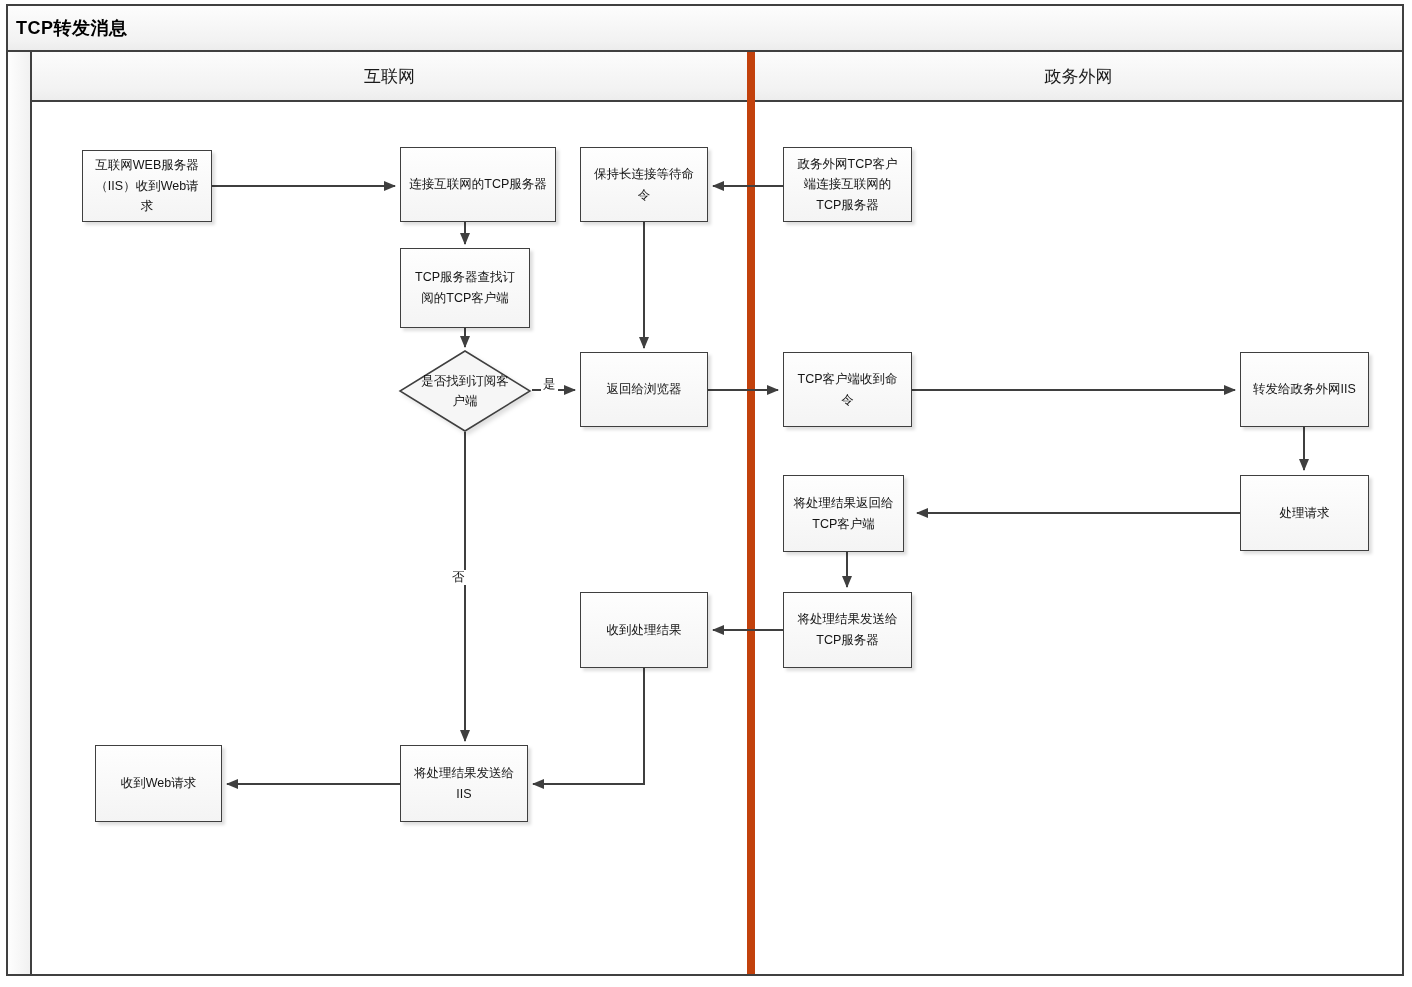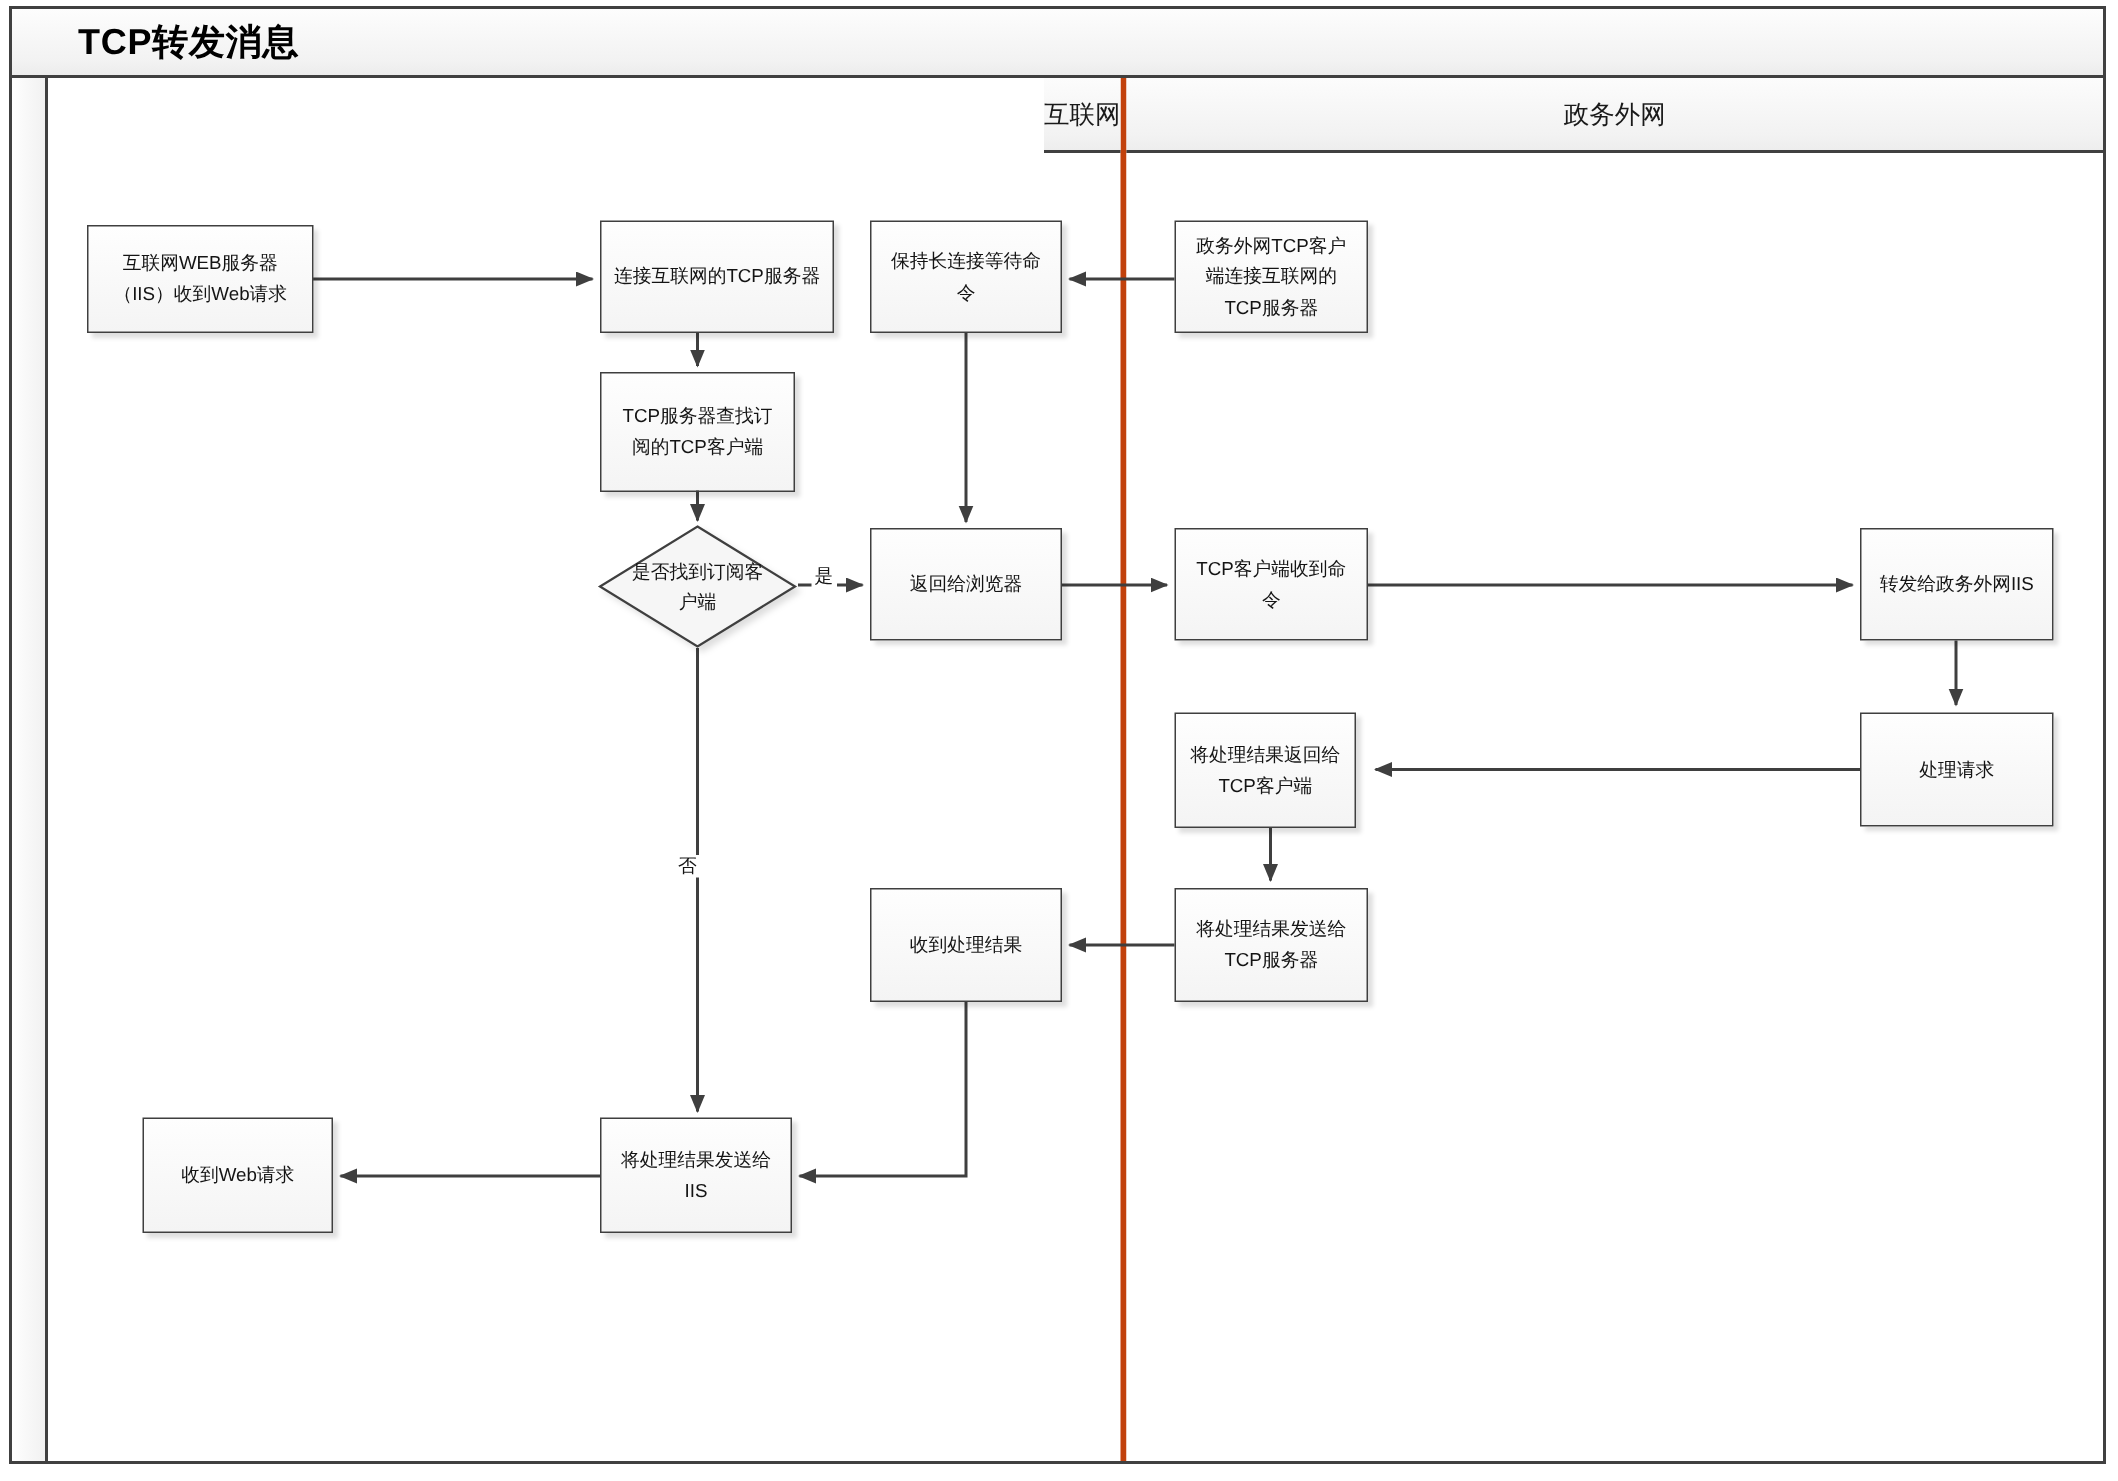--- a/index.html
+++ b/index.html
@@ -4,26 +4,26 @@
 <style>
   html,body{margin:0;padding:0;background:#fff;font-family:"Liberation Sans",sans-serif;}
   #page{position:relative;width:1412px;height:987px;background:#fff;overflow:hidden;}
 
   
   #frame{position:absolute;left:6px;top:4px;width:1398px;height:972px;
          border:2px solid #404040;box-sizing:border-box;display:flex;flex-direction:column;}
   #title-bar{height:46px;flex:0 0 46px;border-bottom:2px solid #404040;
              background:linear-gradient(180deg,#fdfdfd 0%,#f2f2f2 80%,#ececec 100%);
              display:flex;align-items:center;padding-left:8px;box-sizing:border-box;}
-  #title-bar .t{font-size:24px;font-weight:600;color:#000;letter-spacing:.5px;margin-left:36px;}
+  #title-bar .t{font-size:18px;font-weight:600;color:#000;letter-spacing:.5px;}
   #body{flex:1;display:flex;min-height:0;}
   #phase-strip{flex:0 0 22px;border-right:2px solid #404040;
                background:linear-gradient(90deg,#fefefe,#f1f1f1);}
   .lane{display:flex;flex-direction:column;min-width:0;}
-  #lane-internet{flex:0 0 715px;border-right:4px solid #c2410c;align-items:flex-end;}
+  #lane-internet{flex:0 0 715px;border-right:8px solid #c2410c;}
   #lane-gov{flex:1;}
   .lane-header{height:48px;flex:0 0 48px;border-bottom:2px solid #404040;
                background:linear-gradient(180deg,#fcfcfc 0%,#f2f2f2 80%,#ededed 100%);
                display:flex;align-items:center;justify-content:center;
                font-size:17px;color:#1a1a1a;}
   .lane-body{flex:1;background:#fff;}
 
   
   #edges{position:absolute;left:0;top:0;width:1412px;height:987px;pointer-events:none;}
 
@@ -85,21 +85,21 @@
       <line x1="912" y1="390" x2="1235" y2="390" marker-end="url(#arw)"></line>
       <line x1="1304" y1="427" x2="1304" y2="470" marker-end="url(#arw)"></line>
       <line x1="1240" y1="513" x2="917" y2="513" marker-end="url(#arw)"></line>
       <line x1="847" y1="552" x2="847" y2="587" marker-end="url(#arw)"></line>
       <line x1="783" y1="630" x2="713" y2="630" marker-end="url(#arw)"></line>
       <polyline points="644,668 644,784 533,784" marker-end="url(#arw)"></polyline>
       <line x1="400" y1="784" x2="227" y2="784" marker-end="url(#arw)"></line>
     </g>
   </svg>
 
-  <div class="node" style="left:58px;top:150px;width:151px;height:72px">互联网WEB服务器（IIS）收到Web请求</div>
+  <div class="node" style="left:82px;top:150px;width:130px;height:72px">互联网WEB服务器（IIS）收到Web请求</div>
   <div class="node" style="left:400px;top:147px;width:156px;height:75px">连接互联网的TCP服务器</div>
   <div class="node" style="left:400px;top:248px;width:130px;height:80px">TCP服务器查找订阅的TCP客户端</div>
 
   <div class="diamond-wrap">
     <svg width="134" height="82">
       <polygon points="67,1 132,41 67,81 2,41" fill="#f6f6f6" stroke="#3f3f3f" stroke-width="1.5"></polygon>
     </svg>
     <div class="diamond-label">是否找到订阅客户端</div>
   </div>
 

